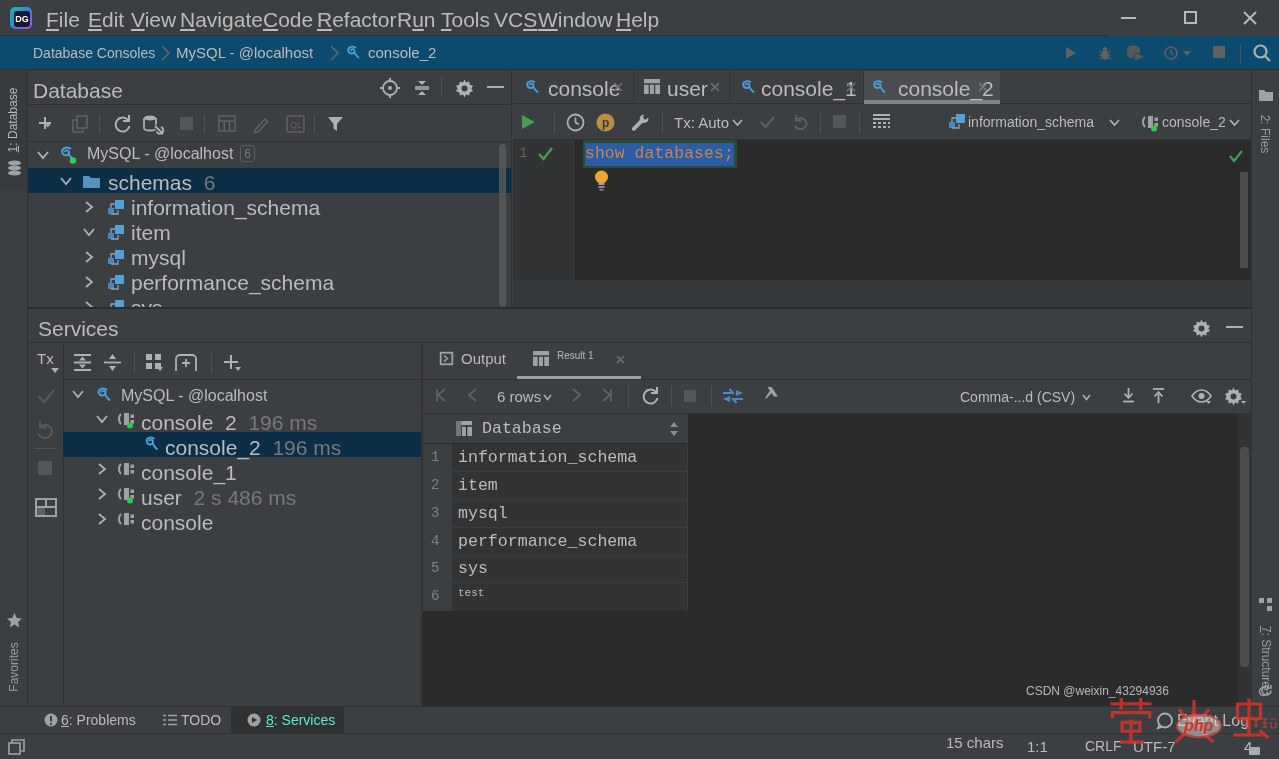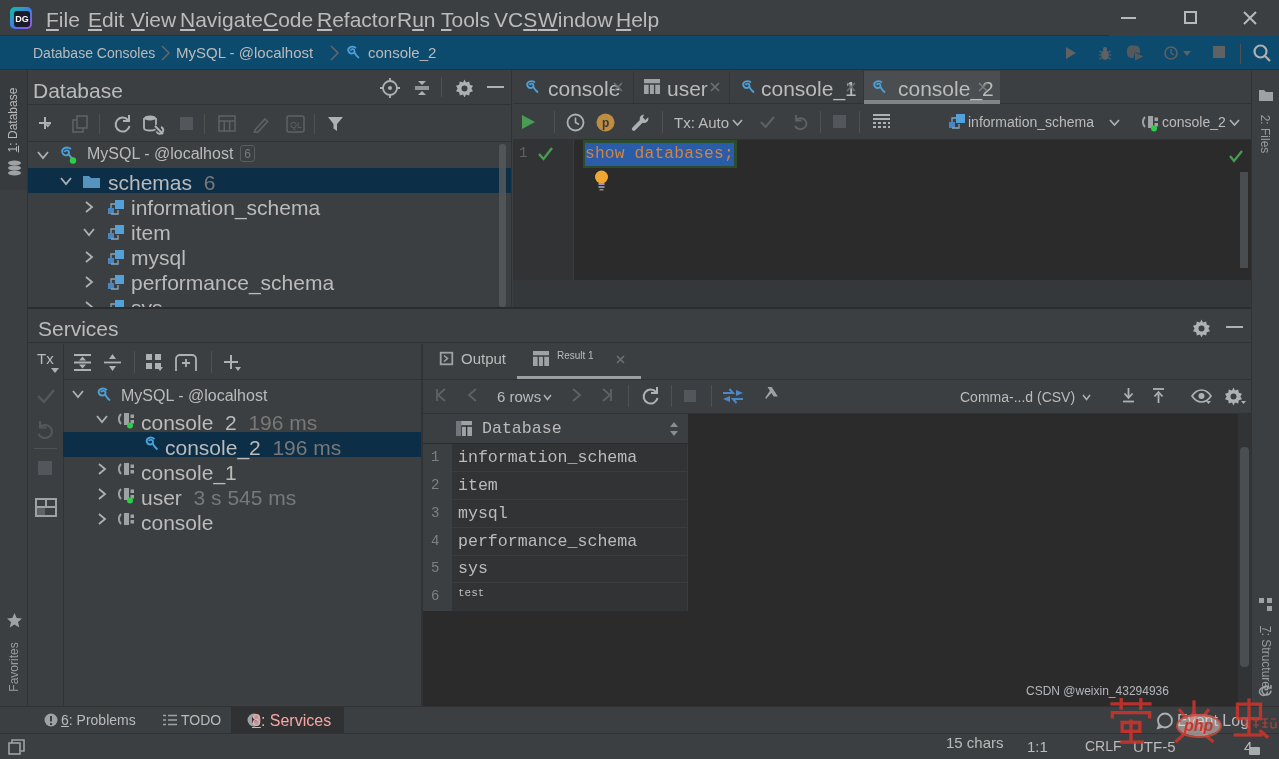--- a/index.html
+++ b/index.html
@@ -457,21 +457,21 @@
     <svg class="ab" style="left:69px;top:179px" width="10" height="12">
           <path d="M2 1 L8 6 L2 11" stroke="#aeb1b3" stroke-width="1.8" fill="none"></path>
         </svg>
     <svg class="ab" style="left:89px;top:176px" width="19" height="19">
           <path d="M4 4 a7 7 0 0 0 0 10" stroke="#9fa2a4" stroke-width="2" fill="none"></path>
           <rect x="7" y="3" width="5" height="12" fill="#9fa2a4"></rect>
           <rect x="13.5" y="4.5" width="3.5" height="3.5" fill="#9fa2a4"></rect>
           <rect x="13.5" y="10" width="3.5" height="3.5" fill="#9fa2a4"></rect>
           <circle cx="13" cy="15.5" r="3" fill="#2ece4a"></circle>
         </svg>
-    <div class="t ab" style="left:113px;top:177px">user&nbsp; <span class="dim">3 s 545 ms</span></div>
+    <div class="t ab" style="left:113px;top:177px">user&nbsp; <span class="dim">2 s 486 ms</span></div>
     <svg class="ab" style="left:69px;top:204px" width="10" height="12">
           <path d="M2 1 L8 6 L2 11" stroke="#aeb1b3" stroke-width="1.8" fill="none"></path>
         </svg>
     <svg class="ab" style="left:89px;top:201px" width="19" height="19">
           <path d="M4 4 a7 7 0 0 0 0 10" stroke="#9fa2a4" stroke-width="2" fill="none"></path>
           <rect x="7" y="3" width="5" height="12" fill="#9fa2a4"></rect>
           <rect x="13.5" y="4.5" width="3.5" height="3.5" fill="#9fa2a4"></rect>
           <rect x="13.5" y="10" width="3.5" height="3.5" fill="#9fa2a4"></rect>
         </svg>
     <div class="t ab" style="left:113px;top:202px">console</div>
@@ -603,36 +603,36 @@
   <div class="ab" style="left:61px;top:5px;color:#bbb;font-size:14px"><span class="u">6</span>: Problems</div>
   <svg class="ab" style="left:163px;top:7px" width="14" height="12">
         <path d="M0 1.5 h3 M0 6 h3 M0 10.5 h3 M5 1.5 h9 M5 6 h9 M5 10.5 h9" stroke="#9fa2a4" stroke-width="1.6"></path>
       </svg>
   <div class="ab" style="left:181px;top:5px;color:#bbb;font-size:14px">TODO</div>
   <div class="ab" style="left:231px;top:0;width:113px;height:27px;background:#2f3133"></div>
   <svg class="ab" style="left:247px;top:6px" width="14" height="14">
         <circle cx="7" cy="7" r="6.5" fill="#9fa2a4"></circle>
         <path d="M5 4 l5 3 l-5 3 z" fill="#2f3133"></path>
       </svg>
-  <div class="ab" style="left:252px;top:5px;color:#fca5a5;font-size:16px"><span class="u">8</span>: Services</div>
+  <div class="ab" style="left:266px;top:5px;color:#5eead4;font-size:14px"><span class="u">8</span>: Services</div>
   <svg class="ab" style="left:1156px;top:5px" width="18" height="18">
         <circle cx="9" cy="8.5" r="7" fill="none" stroke="#aeb1b3" stroke-width="1.8"></circle>
         <path d="M3.2 13 L2 16 l4 -1.2" fill="none" stroke="#aeb1b3" stroke-width="1.8"></path>
       </svg>
   <div class="ab" style="left:1177px;top:5px;color:#bbb;font-size:16px">Event Log</div>
 </div>
 <div class="ab" id="statusbar" style="left:0;top:733px;width:1279px;height:26px;background:#3c3f41;border-top:1px solid #323232">
   <svg class="ab" style="left:8px;top:5px" width="17" height="16">
         <rect x="1" y="4" width="11" height="11" fill="none" stroke="#9fa2a4" stroke-width="1.6"></rect>
         <path d="M4 4 V1 h12 v11 h-3" fill="none" stroke="#9fa2a4" stroke-width="1.6"></path>
       </svg>
   <div class="ab" style="left:946px;top:0;color:#bbb;font-size:15px">15 chars</div>
   <div class="ab" style="left:1027px;top:4px;color:#bbb;font-size:15px">1:1</div>
   <div class="ab" style="left:1085px;top:4px;color:#bbb;font-size:14px">CRLF</div>
-  <div class="ab" style="left:1133px;top:4px;color:#bbb;font-size:15px">UTF-5</div>
+  <div class="ab" style="left:1133px;top:4px;color:#bbb;font-size:15px">UTF-7</div>
   <div class="ab" style="left:1244px;top:4px;color:#bbb;font-size:15px">4 spaces</div>
   <div class="ab" style="left:1249px;top:13px;width:11px;height:8px;background:#a9acae;border-radius:1px"></div>
 </div>
 
 <div id="wm">
 
   <svg class="ab" style="left:1104px;top:696px;opacity:.82" width="54" height="51" viewBox="0 0 52 52">
         <g stroke="#d8332c" stroke-width="3.4" fill="none">
           <path d="M5 8 h42 M16 2 v12 M36 2 v12"></path>
           <path d="M7 23 v-6 h38 v6"></path>

